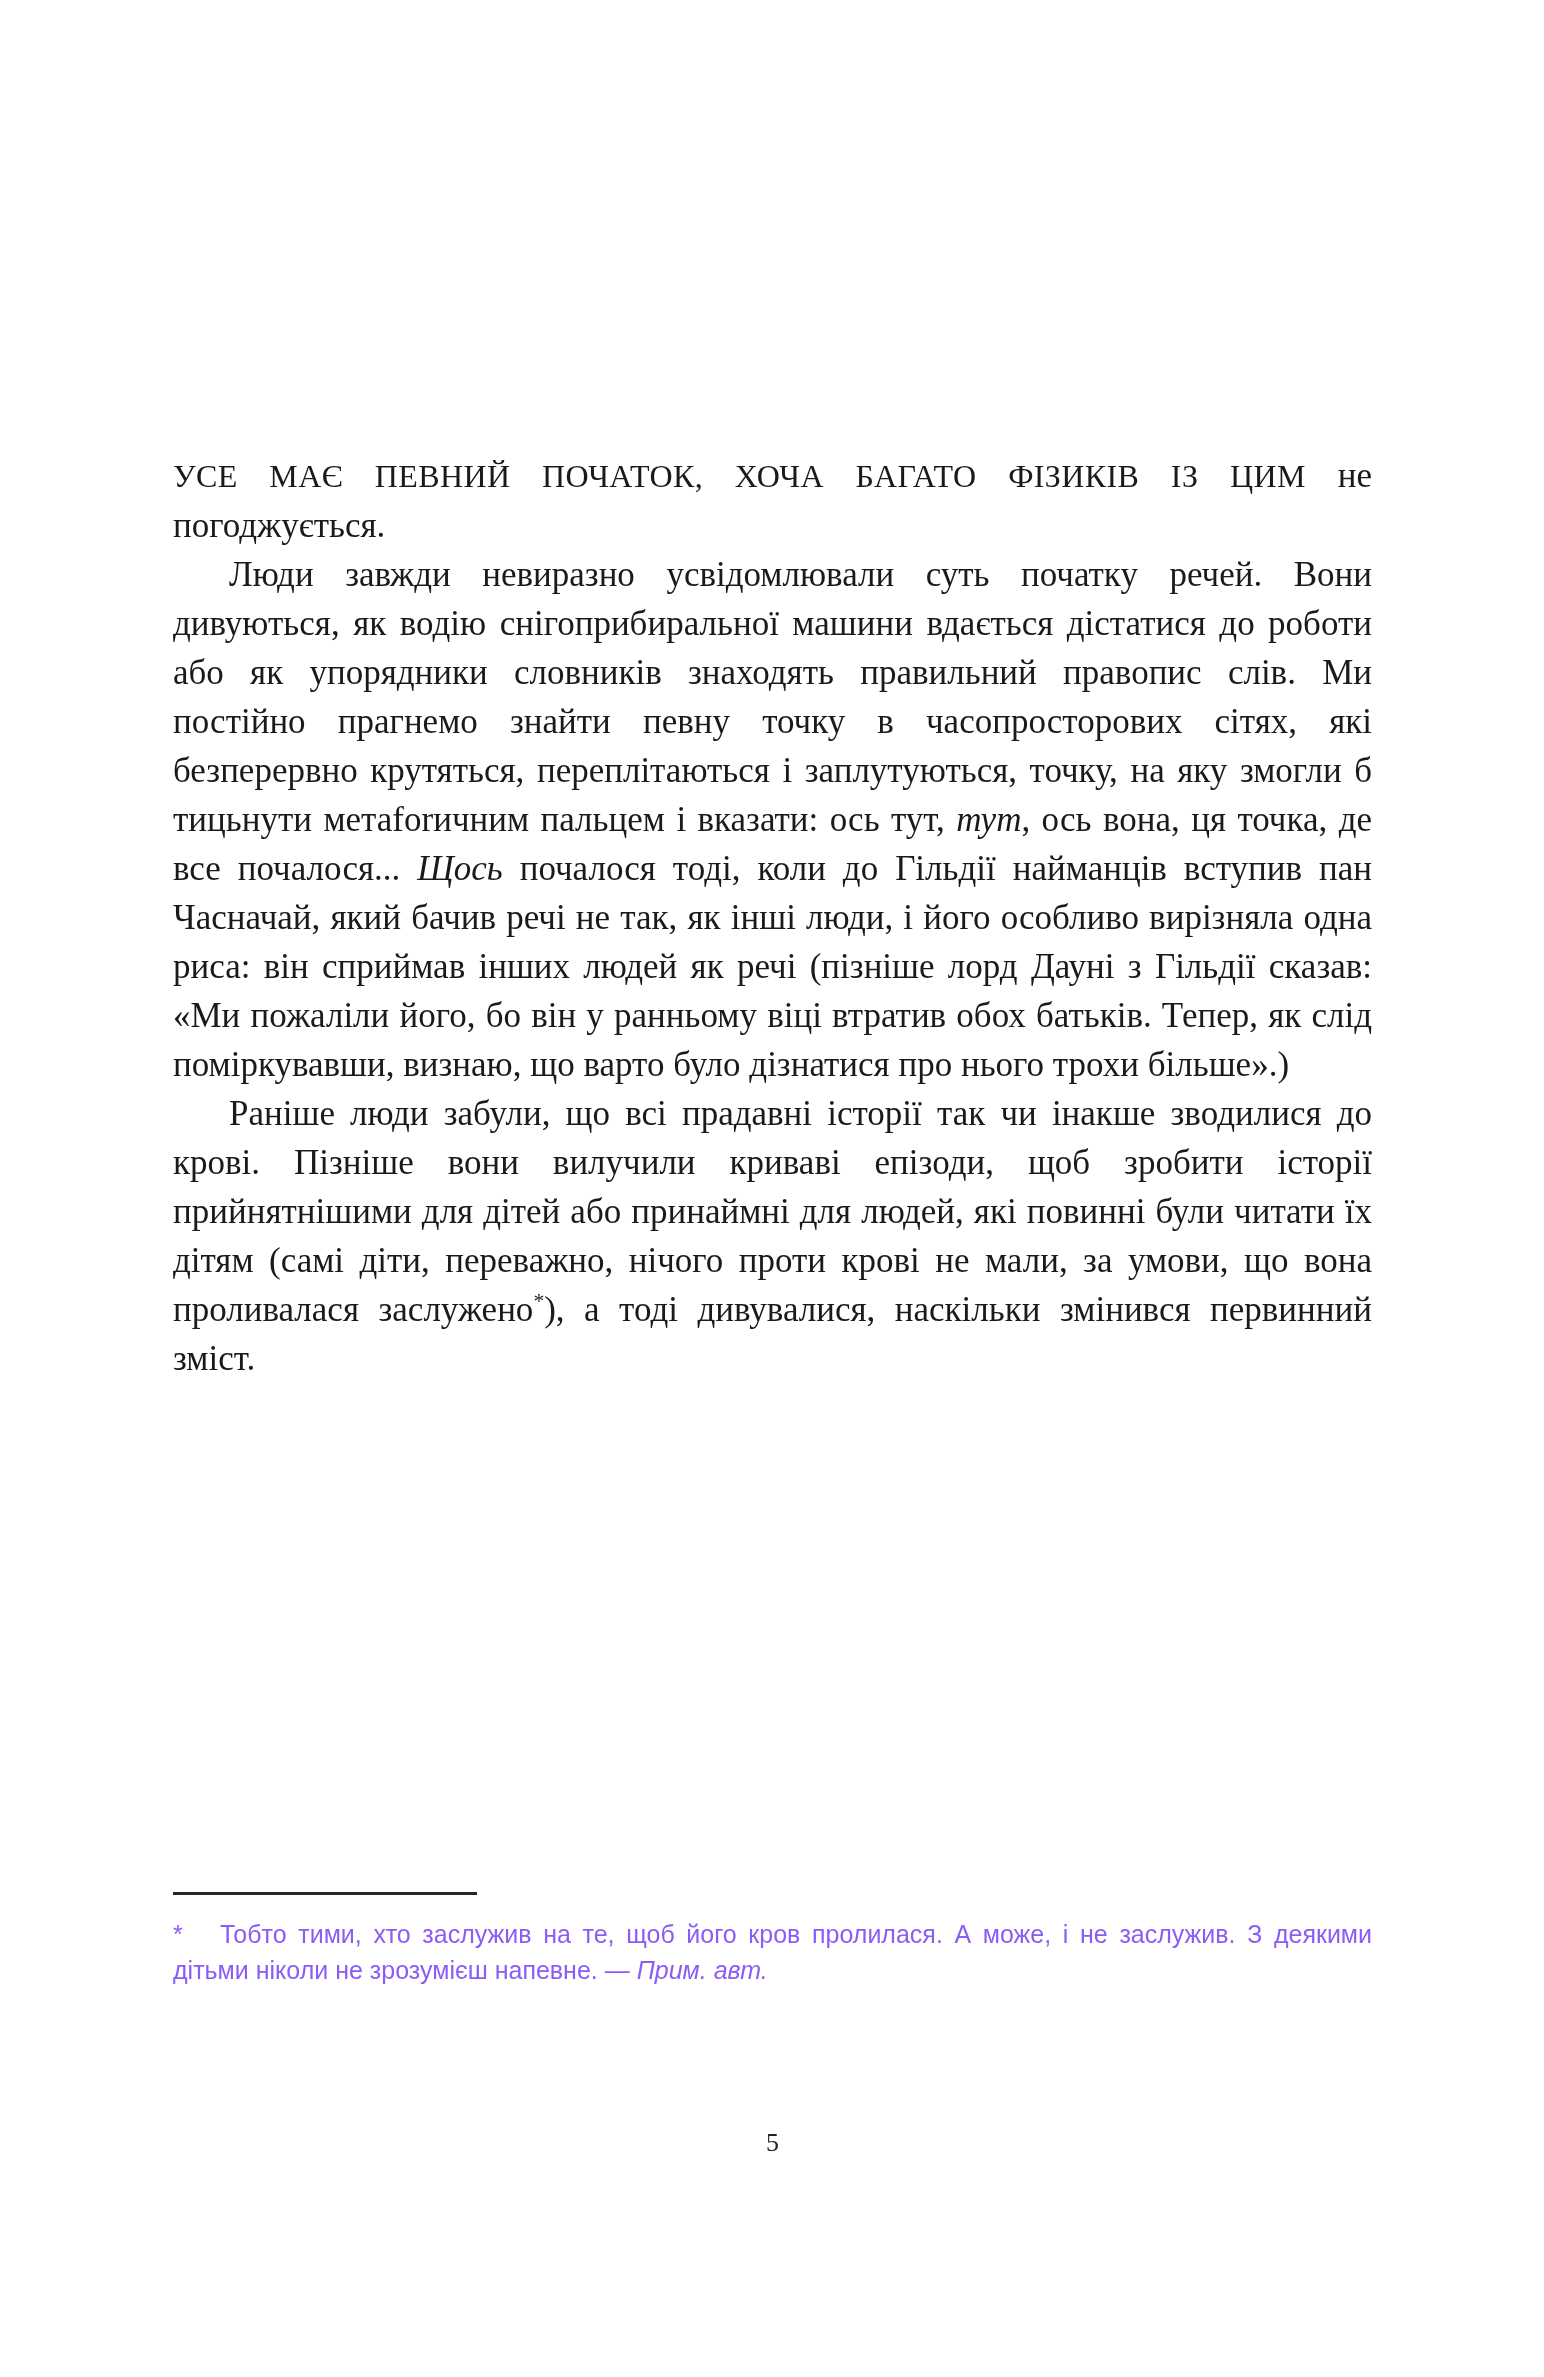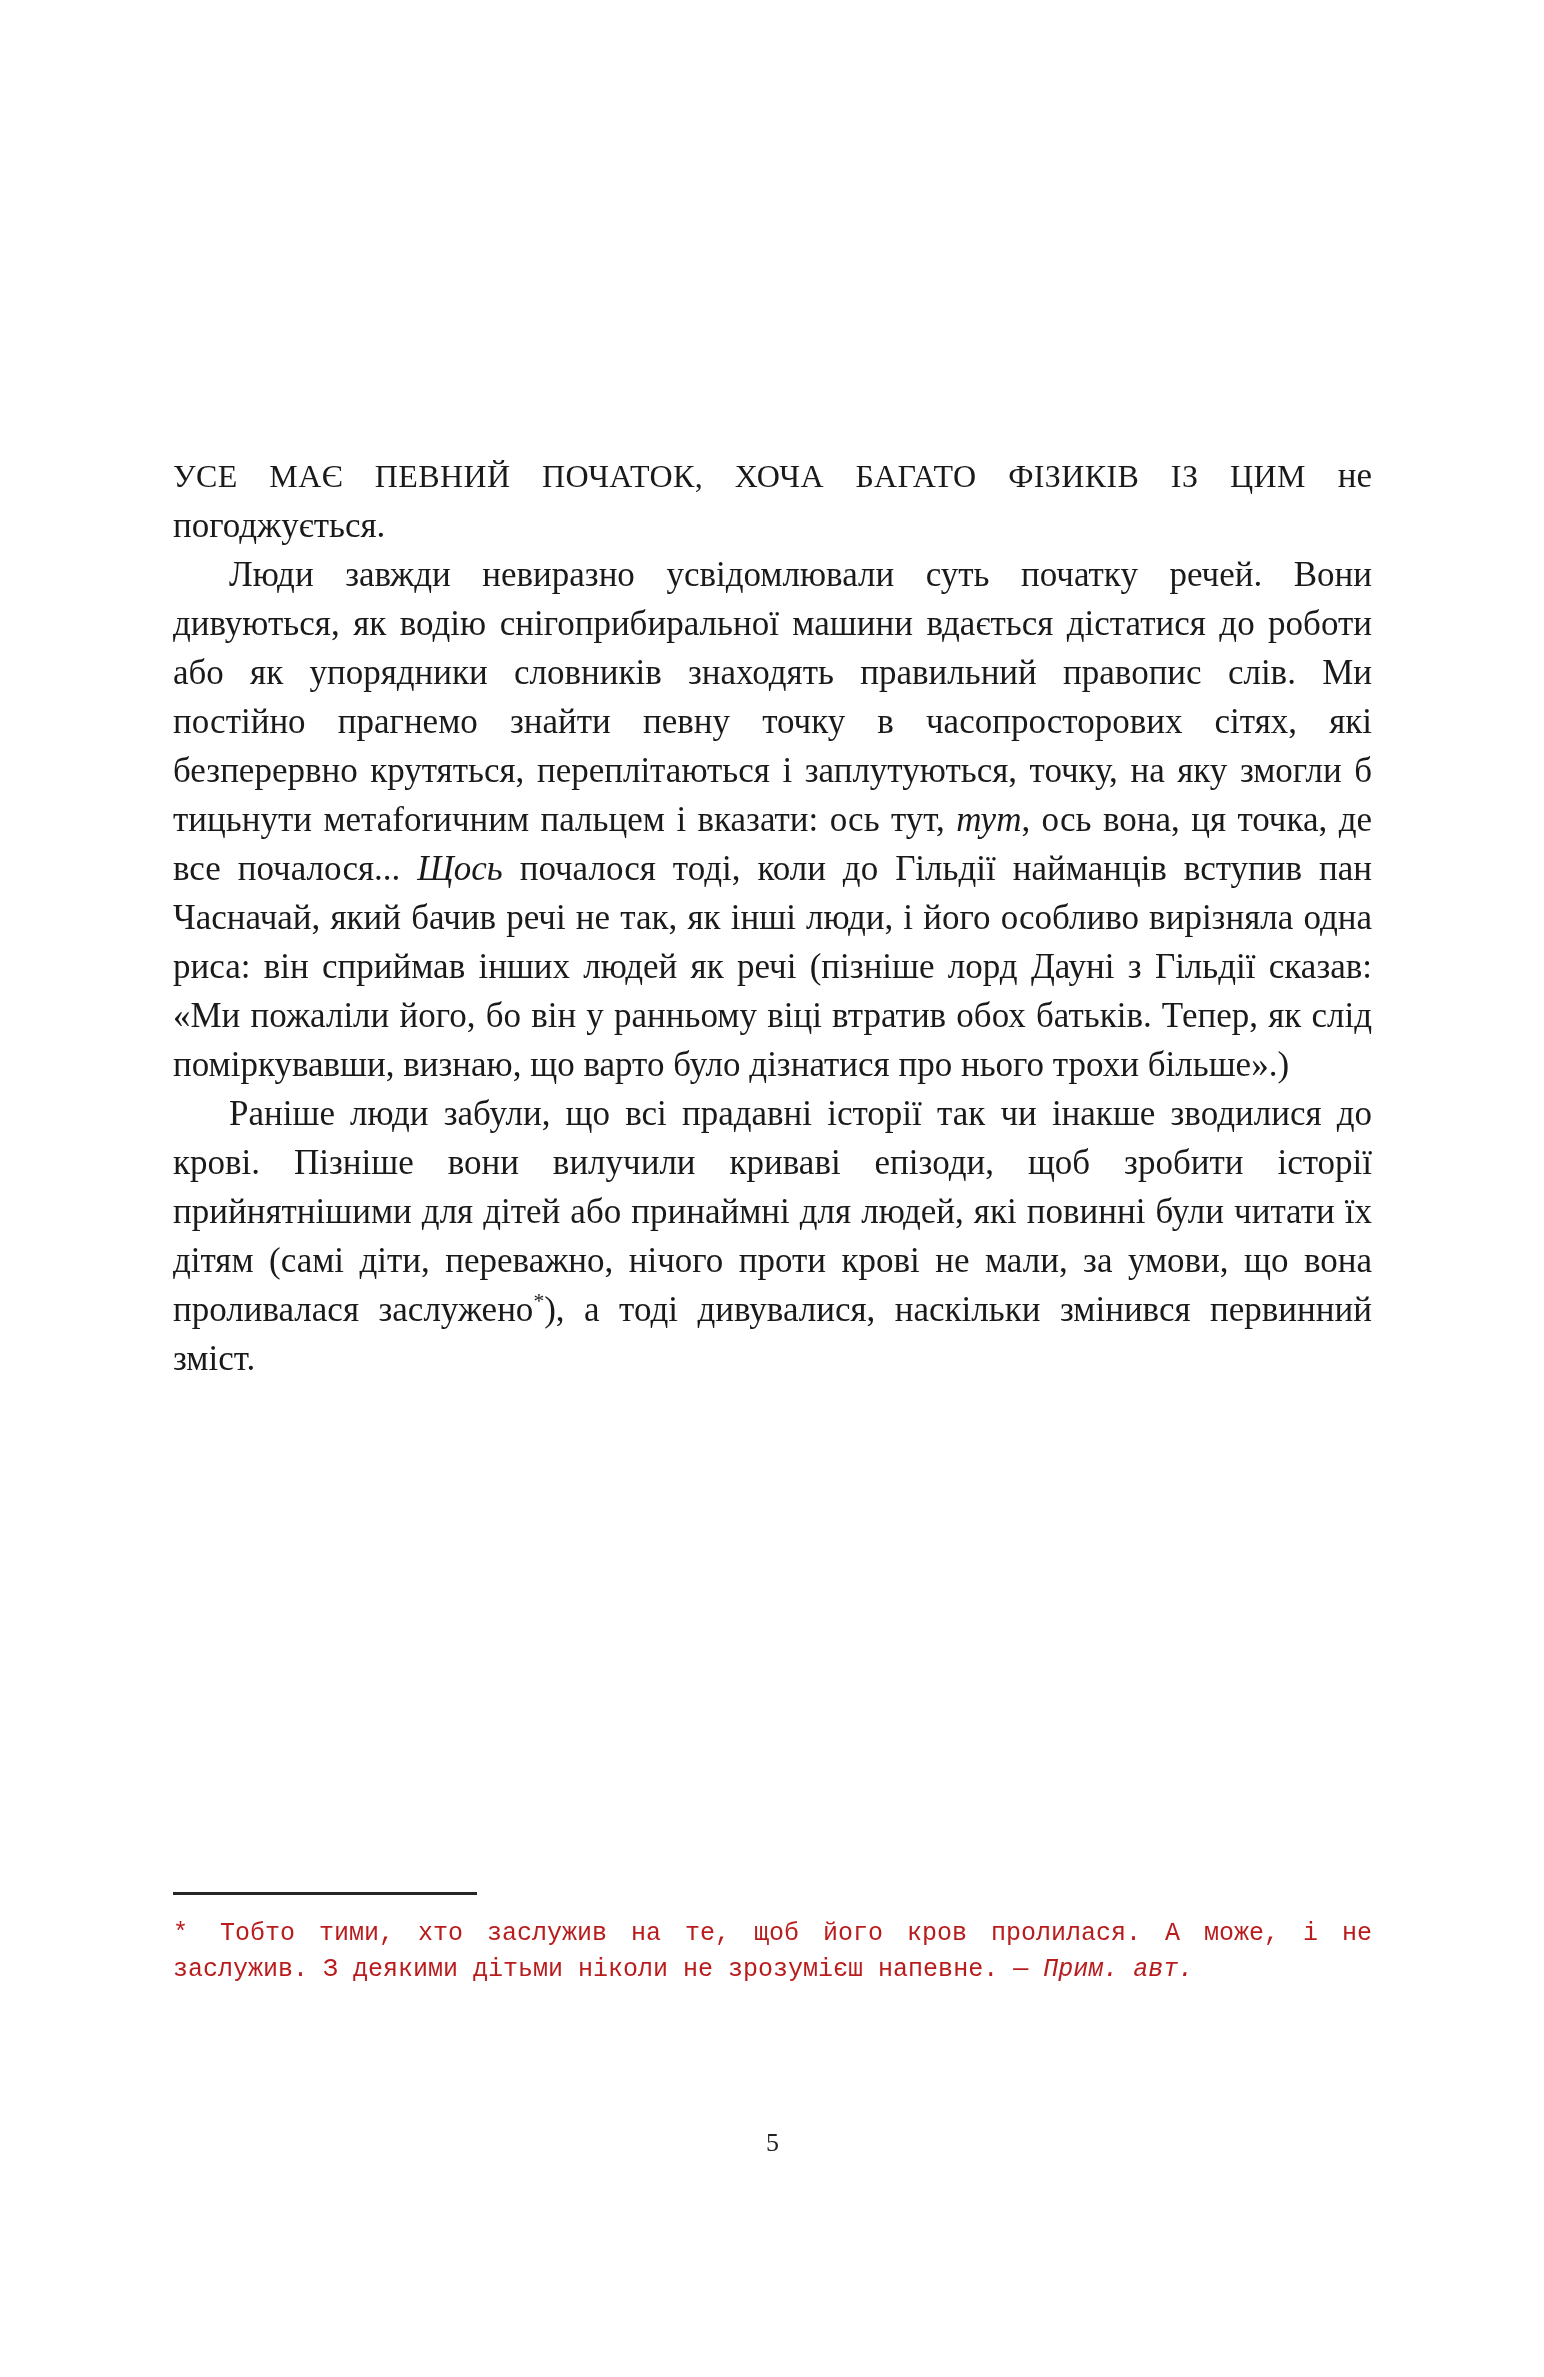--- a/index.html
+++ b/index.html
@@ -73,24 +73,24 @@
 
   .footnote-rule {
     width: 304px;
     height: 0;
     border: 0;
     border-top: 3.2px solid #262626;
     margin: 0 0 21px 0;
   }
 
   .footnote-text {
-    font-family: Liberation Mono, monospace;
+    font-family: Liberation Sans, sans-serif;
     font-size: 25px;
     line-height: 36px;
-    color: #b91c1c;
+    color: #8b5cf6;
     text-align: justify;
     text-justify: inter-word;
     margin: 0;
   }
 
   .footnote-star {
     display: inline-block;
     width: 47px;
     vertical-align: baseline;
   }

